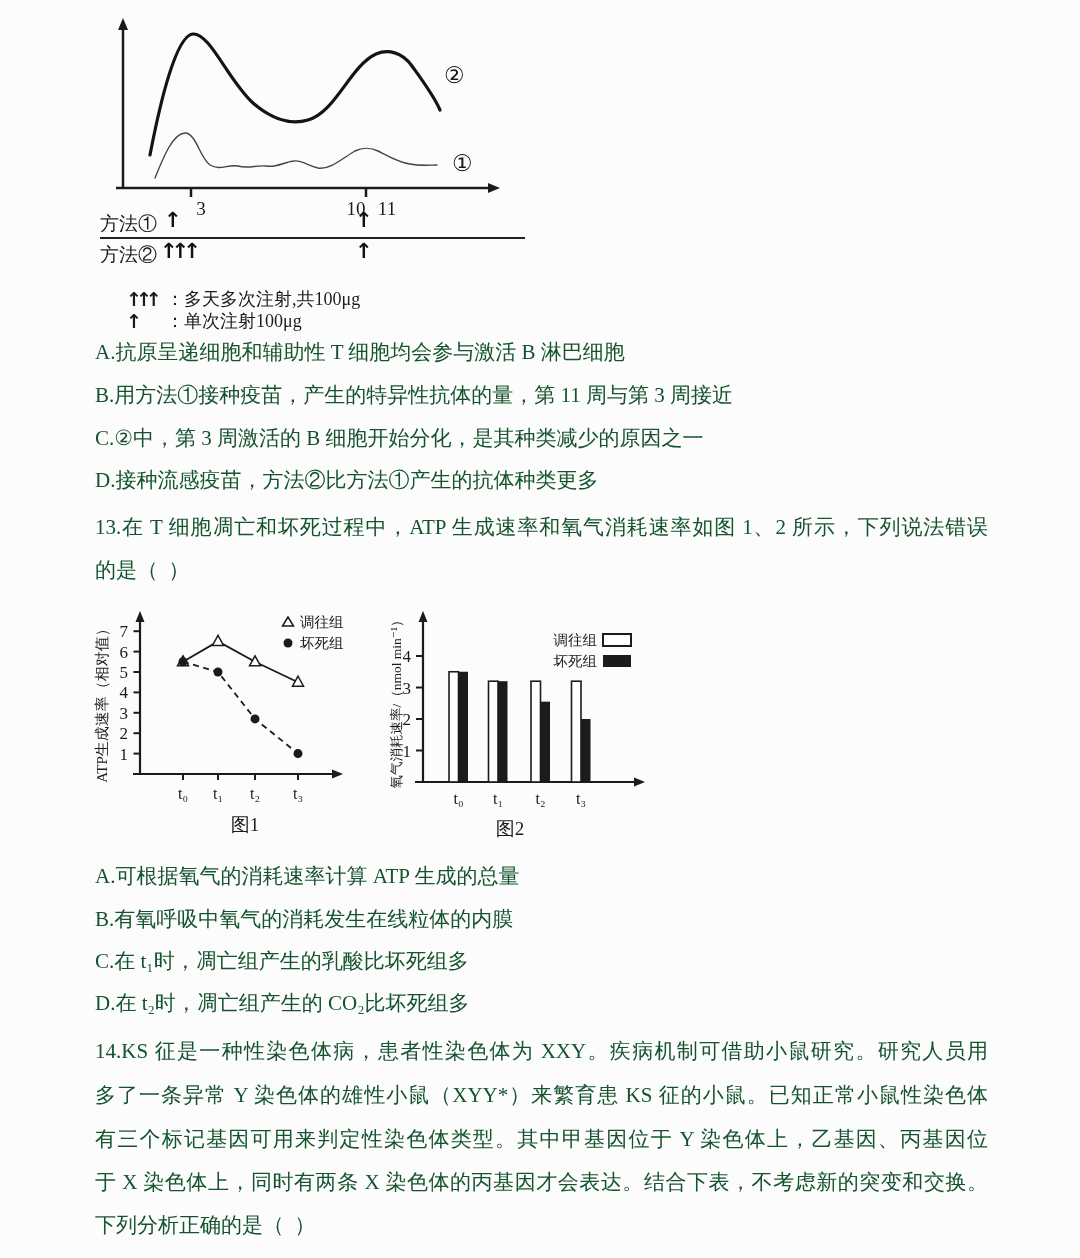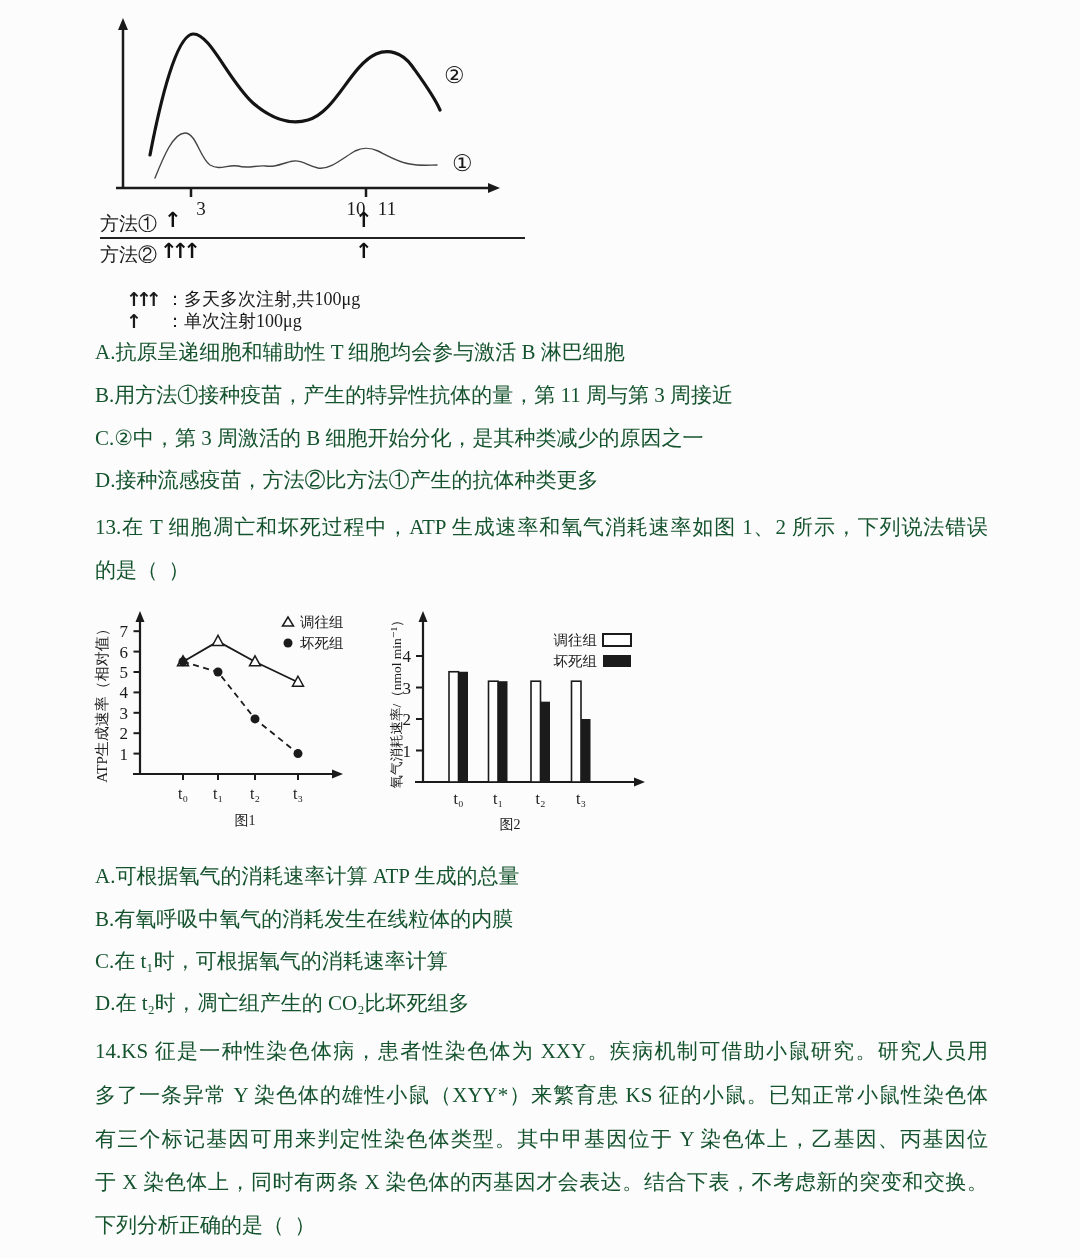--- a/index.html
+++ b/index.html
@@ -24,21 +24,21 @@
     position:absolute;top:-3px;font-weight:bold;font-size:21px;color:#111;
     font-family:"DejaVu Sans","Liberation Sans",sans-serif;
   }
   .triple{letter-spacing:-6px;}
   .sepline{position:absolute;left:100px;top:237px;width:425px;height:2px;background:#222;}
   .alegend{position:absolute;font-size:18px;color:#1b1b1b;white-space:nowrap;}
   .aglyph{
     display:inline-block;width:40px;font-weight:bold;font-size:19px;
     font-family:"DejaVu Sans","Liberation Sans",sans-serif;vertical-align:-1px;
   }
-  .caption{position:absolute;font-size:14px;text-align:center;color:#1b1b1b;}
+  .caption{position:absolute;font-size:19px;text-align:center;color:#1b1b1b;}
 </style>
 </head>
 <body>
 
 <div class="page">
 
   <svg class="abs" style="left:88px;top:8px;" width="520" height="212" viewBox="0 0 520 212">
 
     <line x1="35" y1="181" x2="35" y2="18" stroke="#1b1b1b" stroke-width="2.5"></line>
     <path d="M35,10 L30,22 L40,22 Z" fill="#1b1b1b"></path>
@@ -181,21 +181,21 @@
 
     <text x="212" y="47" font-size="14.5" text-anchor="end">调往组</text>
     <rect x="218" y="36" width="28" height="12" fill="#fff" stroke="#1b1b1b" stroke-width="2"></rect>
     <text x="212" y="68" font-size="14.5" text-anchor="end">坏死组</text>
     <rect x="218" y="57" width="28" height="12" fill="#1b1b1b"></rect>
   </svg>
   <div class="caption" style="left:360px;top:816px;width:300px;">图2</div>
 
   <div class="bodytext" style="top:861px;">A.可根据氧气的消耗速率计算 ATP 生成的总量</div>
   <div class="bodytext" style="top:904px;">B.有氧呼吸中氧气的消耗发生在线粒体的内膜</div>
-  <div class="bodytext" style="top:946px;">C.在 t₁时，可根据氧气的消耗速率计算</div>
+  <div class="bodytext" style="top:946px;">C.在 t₁时，凋亡组产生的乳酸比坏死组多</div>
   <div class="bodytext" style="top:988px;">D.在 t₂时，凋亡组产生的 CO₂比坏死组多</div>
 
   <div class="bodytext justify" style="top:1036px;">14.KS 征是一种性染色体病，患者性染色体为 XXY。疾病机制可借助小鼠研究。研究人员用</div>
   <div class="bodytext justify" style="top:1080px;">多了一条异常 Y 染色体的雄性小鼠（XYY*）来繁育患 KS 征的小鼠。已知正常小鼠性染色体</div>
   <div class="bodytext justify" style="top:1124px;">有三个标记基因可用来判定性染色体类型。其中甲基因位于 Y 染色体上，乙基因、丙基因位</div>
   <div class="bodytext justify" style="top:1167px;">于 X 染色体上，同时有两条 X 染色体的丙基因才会表达。结合下表，不考虑新的突变和交换。</div>
   <div class="bodytext" style="top:1210px;">下列分析正确的是（  ）</div>
 
 </div>
 

